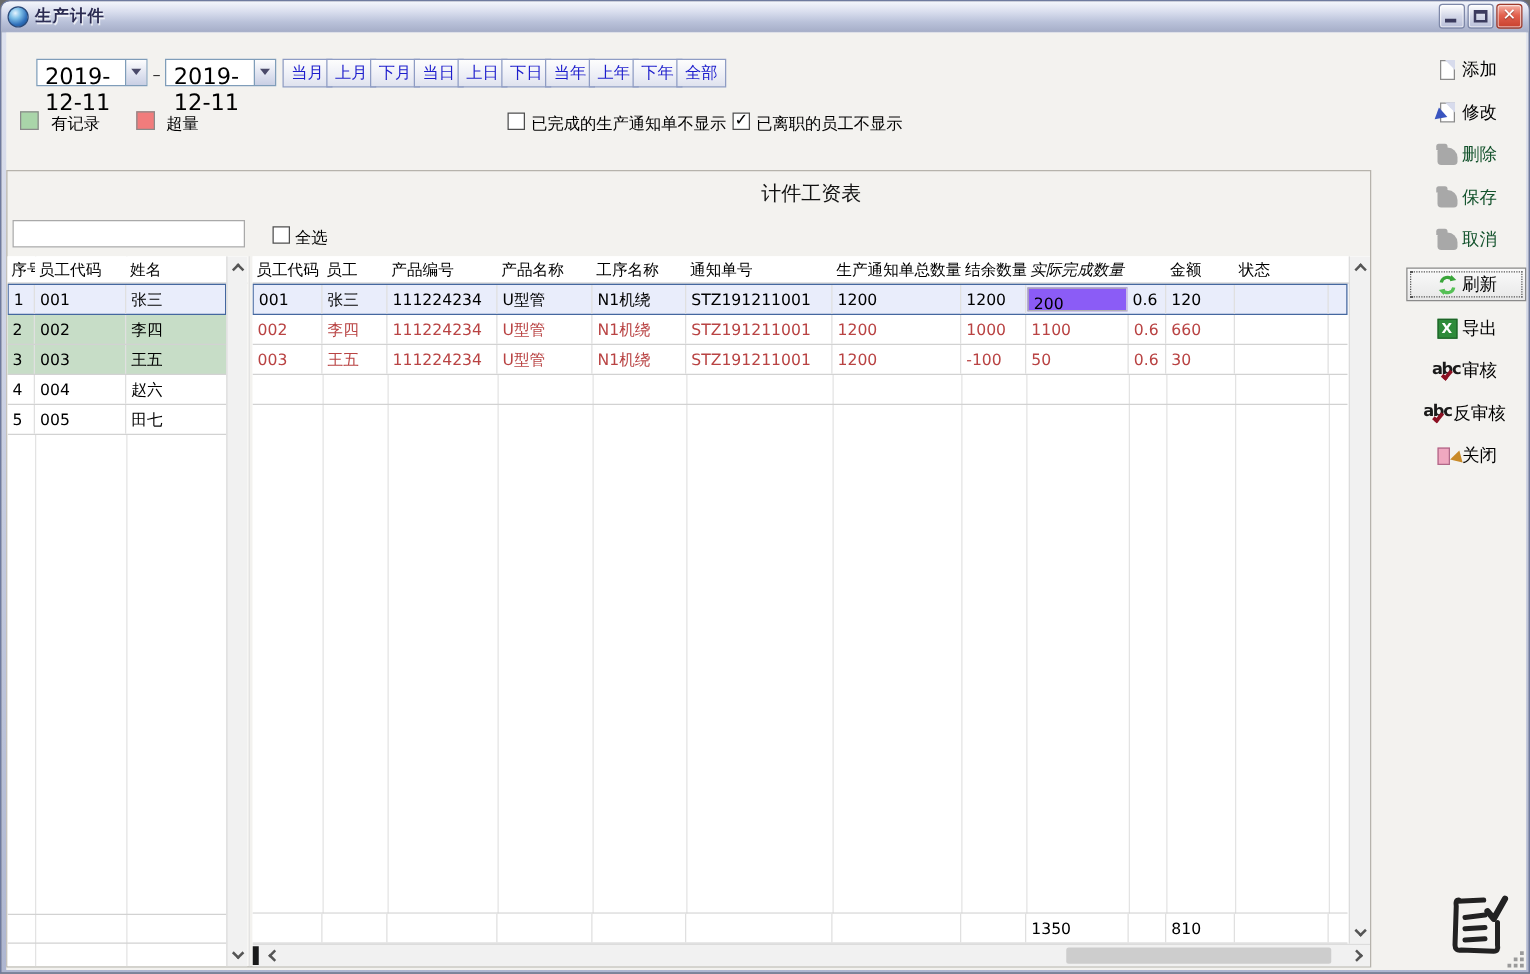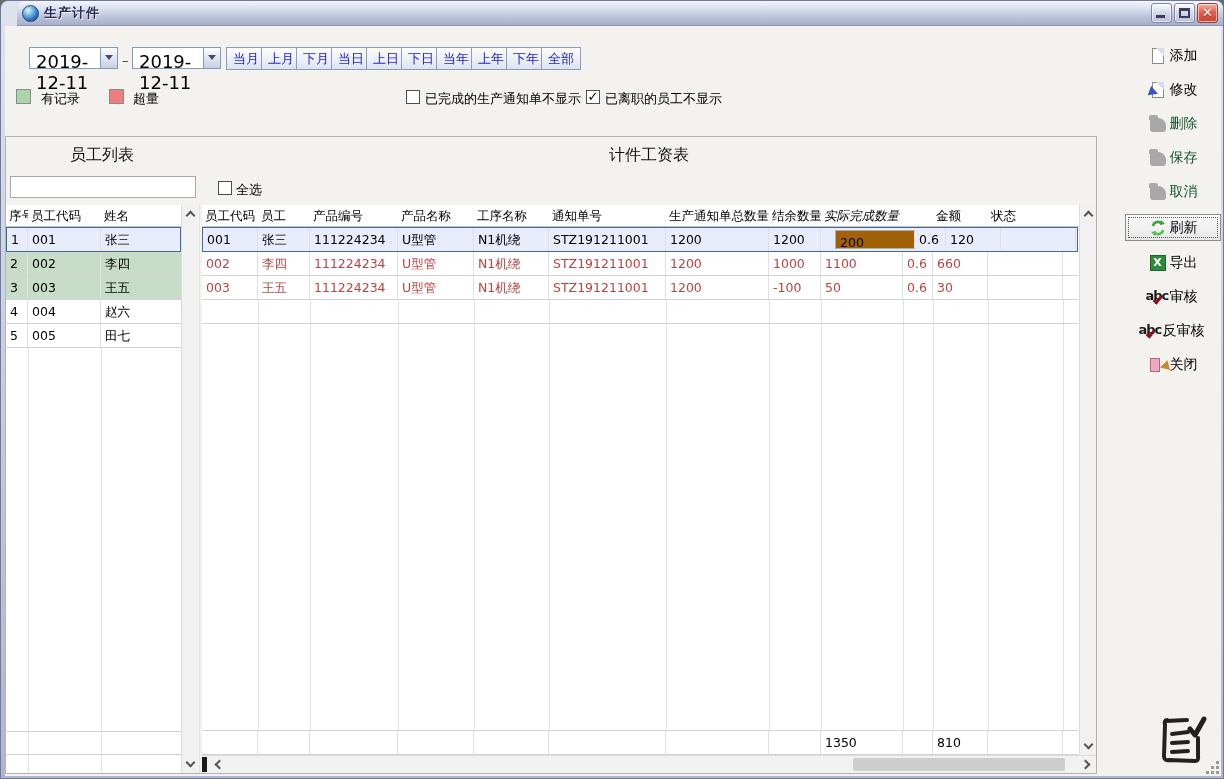--- a/index.html
+++ b/index.html
@@ -4,21 +4,21 @@
 <style>
   * { margin:0; padding:0; box-sizing:border-box; }
   html,body { width:1224px; height:779px; font-family:"DejaVu Sans","Liberation Sans",sans-serif; }
   body { background:#6a6a6a; }
 
   
   .window { position:relative; width:1224px; height:779px; border-radius:8px 8px 0 0;
     background:linear-gradient(180deg,#dfe3f0,#aeb6d0); border:1px solid #6e7a9e; overflow:hidden; }
   .titlebar { position:absolute; top:0; left:0; right:0; height:25px; border-radius:7px 7px 0 0;
     background:linear-gradient(180deg,#f4f6fc 0%,#d9deee 35%,#b9c1d9 70%,#a7afc9 100%);
-    display:flex; align-items:center; padding:0 5px; border-bottom:1px solid #8d97b5;margin-left:16px; }
+    display:flex; align-items:center; padding:0 5px; border-bottom:1px solid #8d97b5; }
   .app-globe { width:17px; height:17px; border-radius:50%;
     background:radial-gradient(circle at 35% 30%, #e6f4ff 0%, #7fc0e8 30%, #2f6fba 65%, #15467e 100%);
     border:1px solid #2a4a7a; margin-right:5px; flex:0 0 auto; }
   .title-text { font-size:13px; font-weight:bold; color:#2c2c52; text-shadow:1px 1px 0 rgba(255,255,255,.7); letter-spacing:1px; }
   .win-btns { margin-left:auto; display:flex; gap:2px; }
   .wbtn { width:21px; height:20px; border-radius:3px; border:1px solid #7e88a8; position:relative;
     background:linear-gradient(180deg,#ffffff,#d3d7e8 50%,#b9bfd8); box-shadow:inset 0 0 0 1px rgba(255,255,255,.6); }
   .wbtn.close { background:linear-gradient(180deg,#f6b4a8,#e2614e 45%,#c8402e); border-color:#9e3a2a; }
   .wbtn .glyph-min { position:absolute; left:4px; bottom:4px; width:9px; height:3px; background:#3b3b5e; }
   .wbtn .glyph-max { position:absolute; left:4px; top:4px; width:11px; height:10px; border:2px solid #3b3b5e; border-top-width:3px; }
@@ -55,21 +55,21 @@
   .grid { position:absolute; background:#fff; overflow:hidden; }
   .vline { position:absolute; top:0; bottom:0; width:1px; background:#e3e3e3; }
   .g-header { position:absolute; left:0; right:0; top:0; height:22px; background:#fff; border-bottom:1px solid #c6c6c6; display:flex; }
   .g-header .hc { font-size:12.5px; color:#000; padding:3px 0 0 3px; white-space:nowrap; overflow:hidden; }
   .grow { position:absolute; left:0; display:flex; height:24px; border-bottom:1px solid #d2d2d2; background:#fff; }
   .grow .gc { font-size:12.5px; color:#000; padding:4px 0 0 4px; white-space:nowrap; overflow:hidden; border-right:1px solid #e0e0e0; }
   .grow.green { background:#c7ddc7; }
   .grow.sel { background:#e9edfb; border:1px solid #44679f; height:25px; }
   .grow.red .gc { color:#b94343; }
   .grow.empty { background:transparent; }
-  .editcell { background:#a16207; border:1px solid #b0b0b0; height:19px; margin-top:2px; margin-left:14px; padding:0 0 0 3px; font-size:12.5px; }
+  .editcell { background:#8b5cf6; border:1px solid #b0b0b0; height:19px; margin-top:2px; margin-left:1px; padding:0 0 0 3px; font-size:12.5px; }
 
   
   .vscroll { position:absolute; top:0; width:17px; background:#f1f1f1; border-left:1px solid #dcdcdc; }
   .hscroll { position:absolute; left:0; right:0; bottom:0; height:18px; background:#f1f1f1; border-top:1px solid #dcdcdc; }
   .sb-arrow { position:absolute; width:17px; height:17px; }
   .chev { position:absolute; width:7px; height:7px; border-left:2px solid #555; border-top:2px solid #555; }
   .chev.up { left:5px; top:7px; transform:rotate(45deg); }
   .chev.down { left:5px; top:3px; transform:rotate(225deg); }
   .chev.left { left:7px; top:5px; transform:rotate(-45deg); }
   .chev.right { left:3px; top:5px; transform:rotate(135deg); }
@@ -214,21 +214,20 @@
       <div class="sbtn">
         <span class="sicon">
             <span class="i-book"></span>
             <span class="i-back-arrow"></span>
           </span>
         <span>关闭</span>
       </div>
     </div>
 
     <div class="panel">
-      <div class="panel-title" style="left:0; width:192px;">员工列表</div>
       <div class="panel-title" style="left:196px; right:0;">计件工资表</div>
 
       <input class="search-input" value="" style="">
       <div class="cb" style="left:212px; top:44px;"></div>
       <div class="lbl" style="left:230px; top:44px;">全选</div>
 
       <div class="grid" style="left:0; top:68px; width:192px; height:568px;">
         <div class="vline" style="left:22px;"></div>
         <div class="vline" style="left:95px;"></div>
         <div class="g-header">

